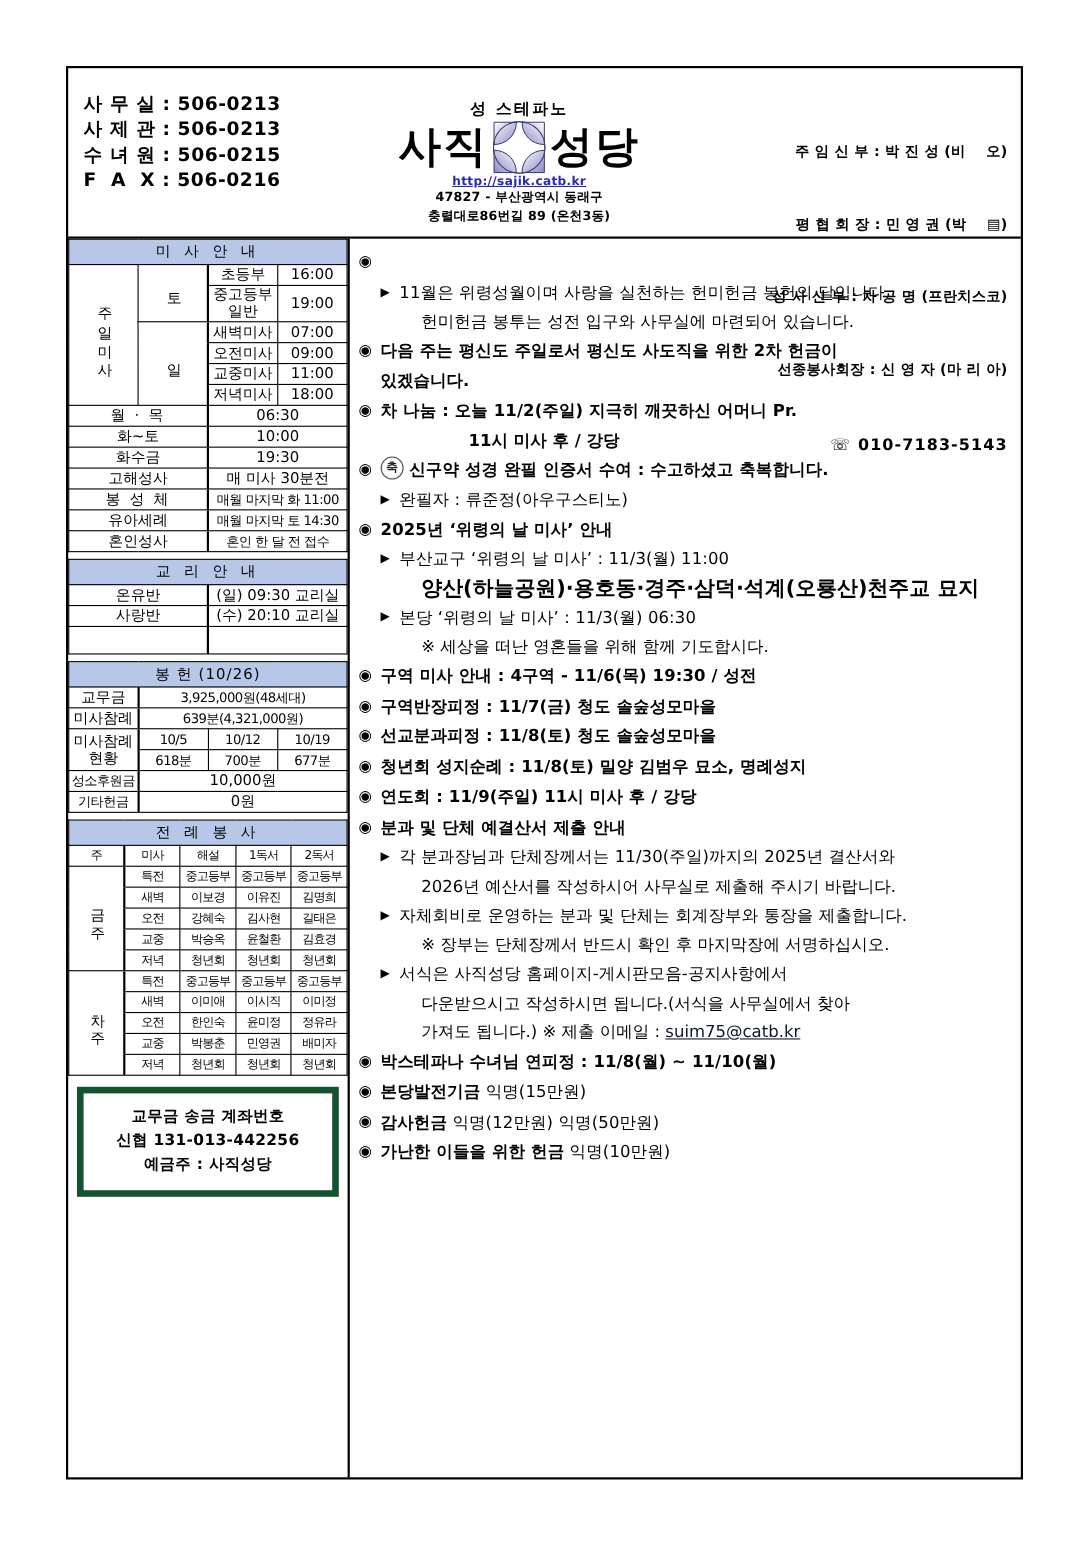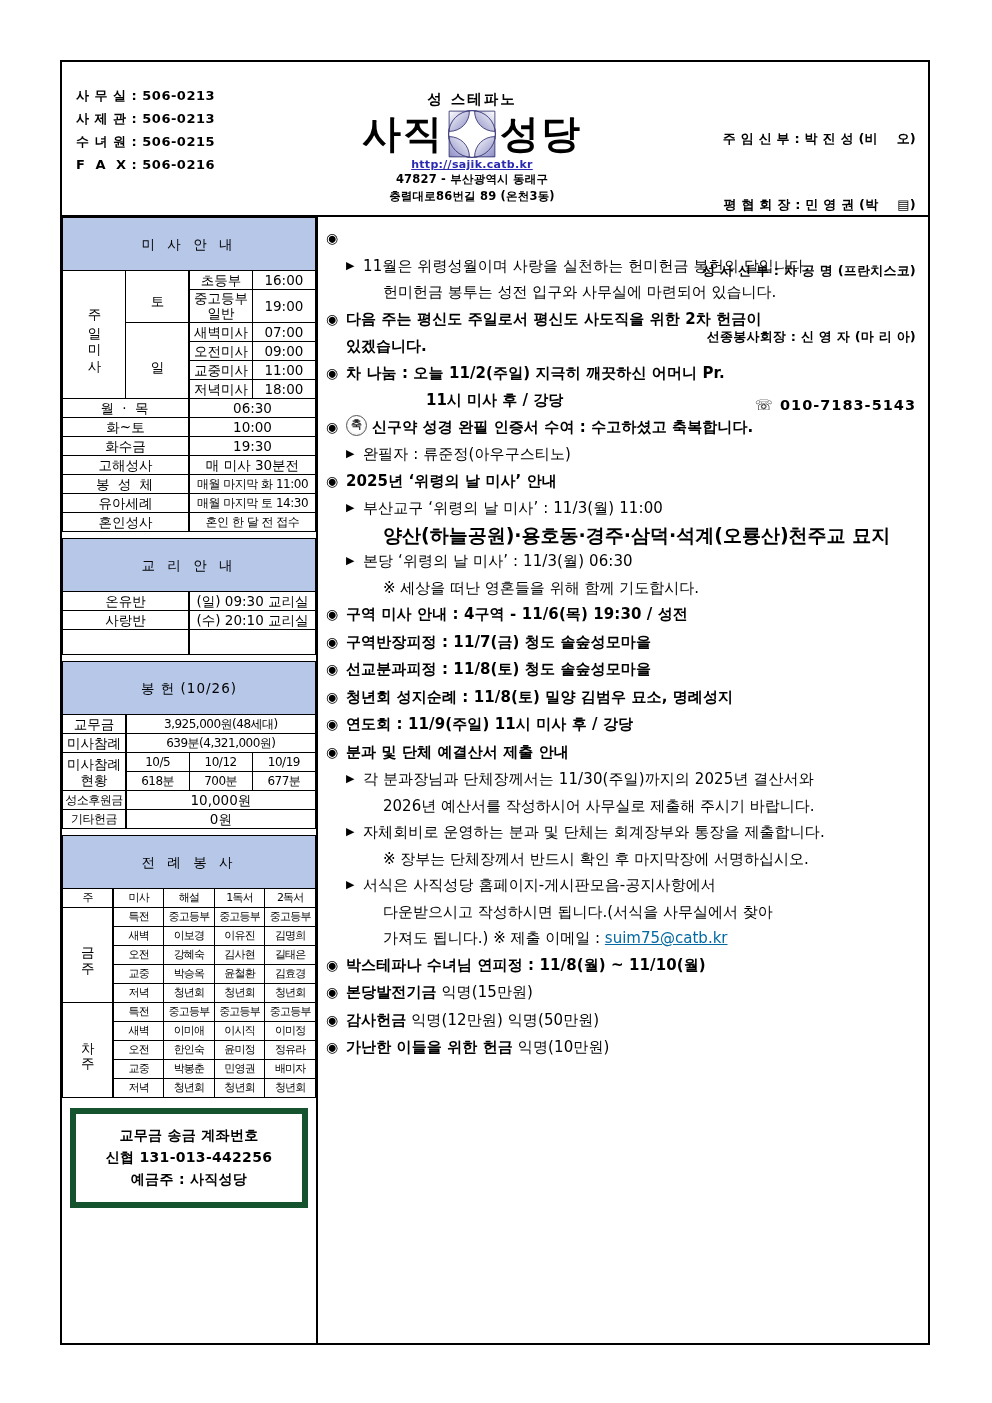--- a/index.html
+++ b/index.html
@@ -17,21 +17,21 @@
     box-sizing:border-box;
   }
   
   .header{
     position:relative;height:155px;
     border-bottom:2px solid #000;
     box-sizing:border-box;
   }
   .hdr-left{
     position:absolute;left:14px;top:22px;width:225px;
-    font-size:13px;font-weight:bold;line-height:23px;letter-spacing:.5px;
+    font-size:17px;font-weight:bold;line-height:23px;letter-spacing:.5px;
   }
   .hdr-left div{white-space:pre;}
   .hdr-center{
     position:absolute;left:245px;top:4px;width:330px;text-align:center;margin-top:24px;
   }
   .sub-saint{font-size:14.5px;font-weight:bold;letter-spacing:2px;}
   .bigtitle{
     font-size:39px;font-weight:bold;letter-spacing:2px;
     line-height:46px;margin-top:-1px;
     display:flex;align-items:center;justify-content:center;gap:2px;
@@ -55,21 +55,21 @@
   
   table.lt{width:100%;border-collapse:collapse;table-layout:fixed;}
   table.lt td,table.lt th{
     border:1px solid #000;
     font-size:13.5px;text-align:center;
     padding:1px 1px;line-height:16px;
     font-weight:normal;
   }
   .bluehead{
     background:#b6c7e8;font-weight:bold;font-size:15.5px;
-    letter-spacing:4px;padding:18px 0 !important;
+    letter-spacing:4px;padding:3px 0 !important;
   }
   .bluehead.nosp{letter-spacing:1px;}
   .vertxt{
     writing-mode:vertical-rl;text-orientation:upright;
     letter-spacing:3px;font-size:13.5px;line-height:1;
     margin:0 auto;display:inline-block;
   }
   .thickL{border-left:2px solid #000 !important;}
   .lt .sm{font-size:12px;letter-spacing:-.5px;}
   .lt .xsm{font-size:11px;letter-spacing:-.8px;}
@@ -86,21 +86,21 @@
   .bullet{
     flex:0 0 20px;font-size:14px;line-height:26.5px;text-align:left;
   }
   .btext{font-weight:bold;letter-spacing:.1px;}
   .sub{display:flex;align-items:flex-start;padding-left:20px;}
   .sub .bullet{flex:0 0 17px;font-size:11px;}
   .sub .btext{font-weight:normal;}
   .cont{padding-left:57px;font-weight:normal;}
   .center-line{padding-left:100px;font-weight:bold;}
   .reg{font-weight:normal;}
-  .mail{color:#0369a1;text-decoration:underline;font-weight:normal;}
+  .mail{color:#0f172a;text-decoration:underline;font-weight:normal;}
   .stamp{
     display:inline-block;width:19px;height:19px;border-radius:50%;
     border:1.5px solid #555;position:relative;vertical-align:-4px;
     margin-right:5px;
     background:radial-gradient(circle at 50% 45%,#fff 55%,#cfcfcf 100%);
   }
   .stamp i{
     position:absolute;left:0;right:0;top:1px;
     font-style:normal;font-size:11px;font-weight:bold;line-height:16px;
     text-align:center;color:#222;

